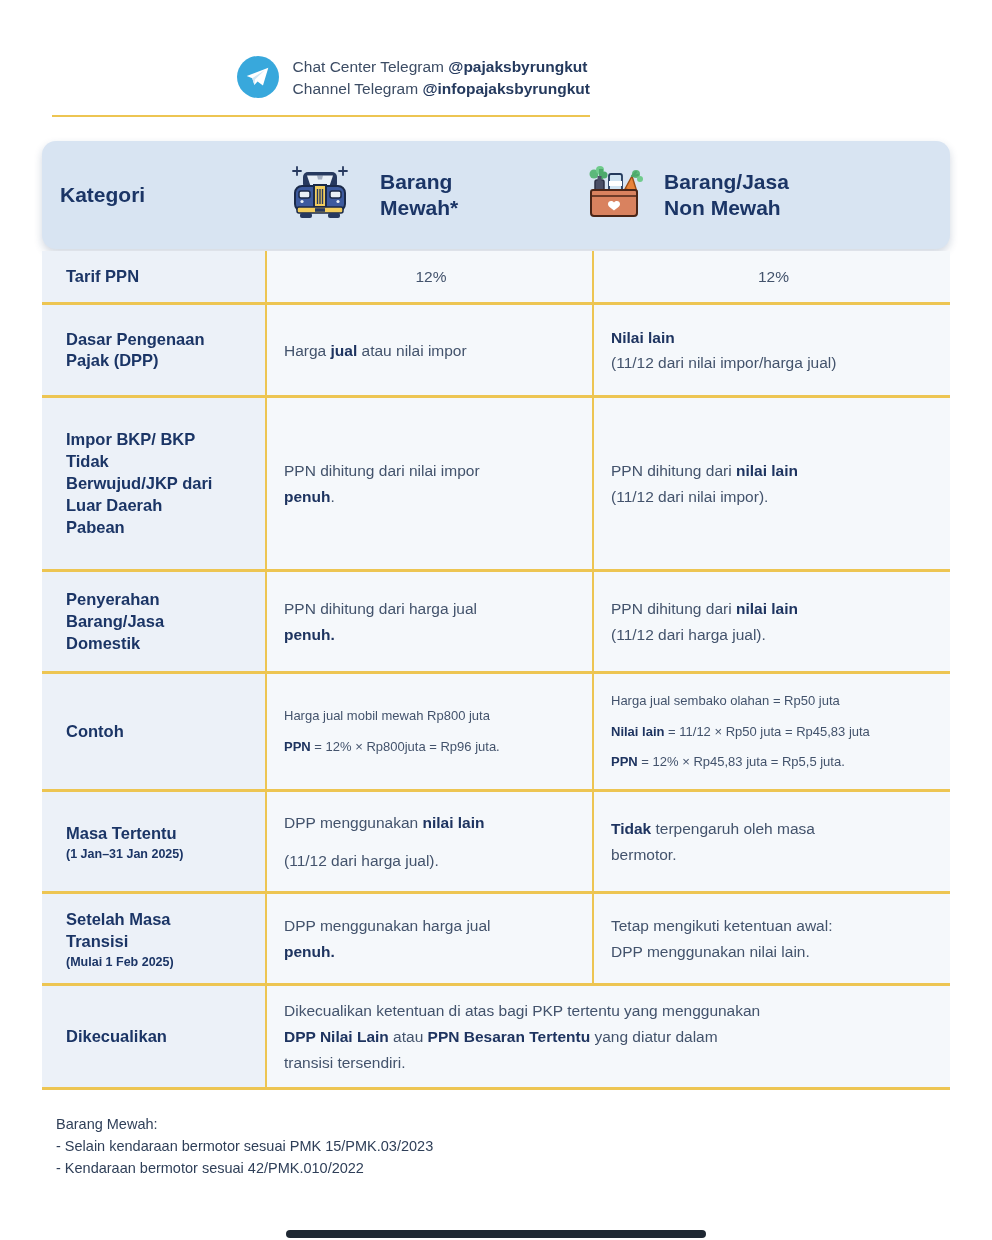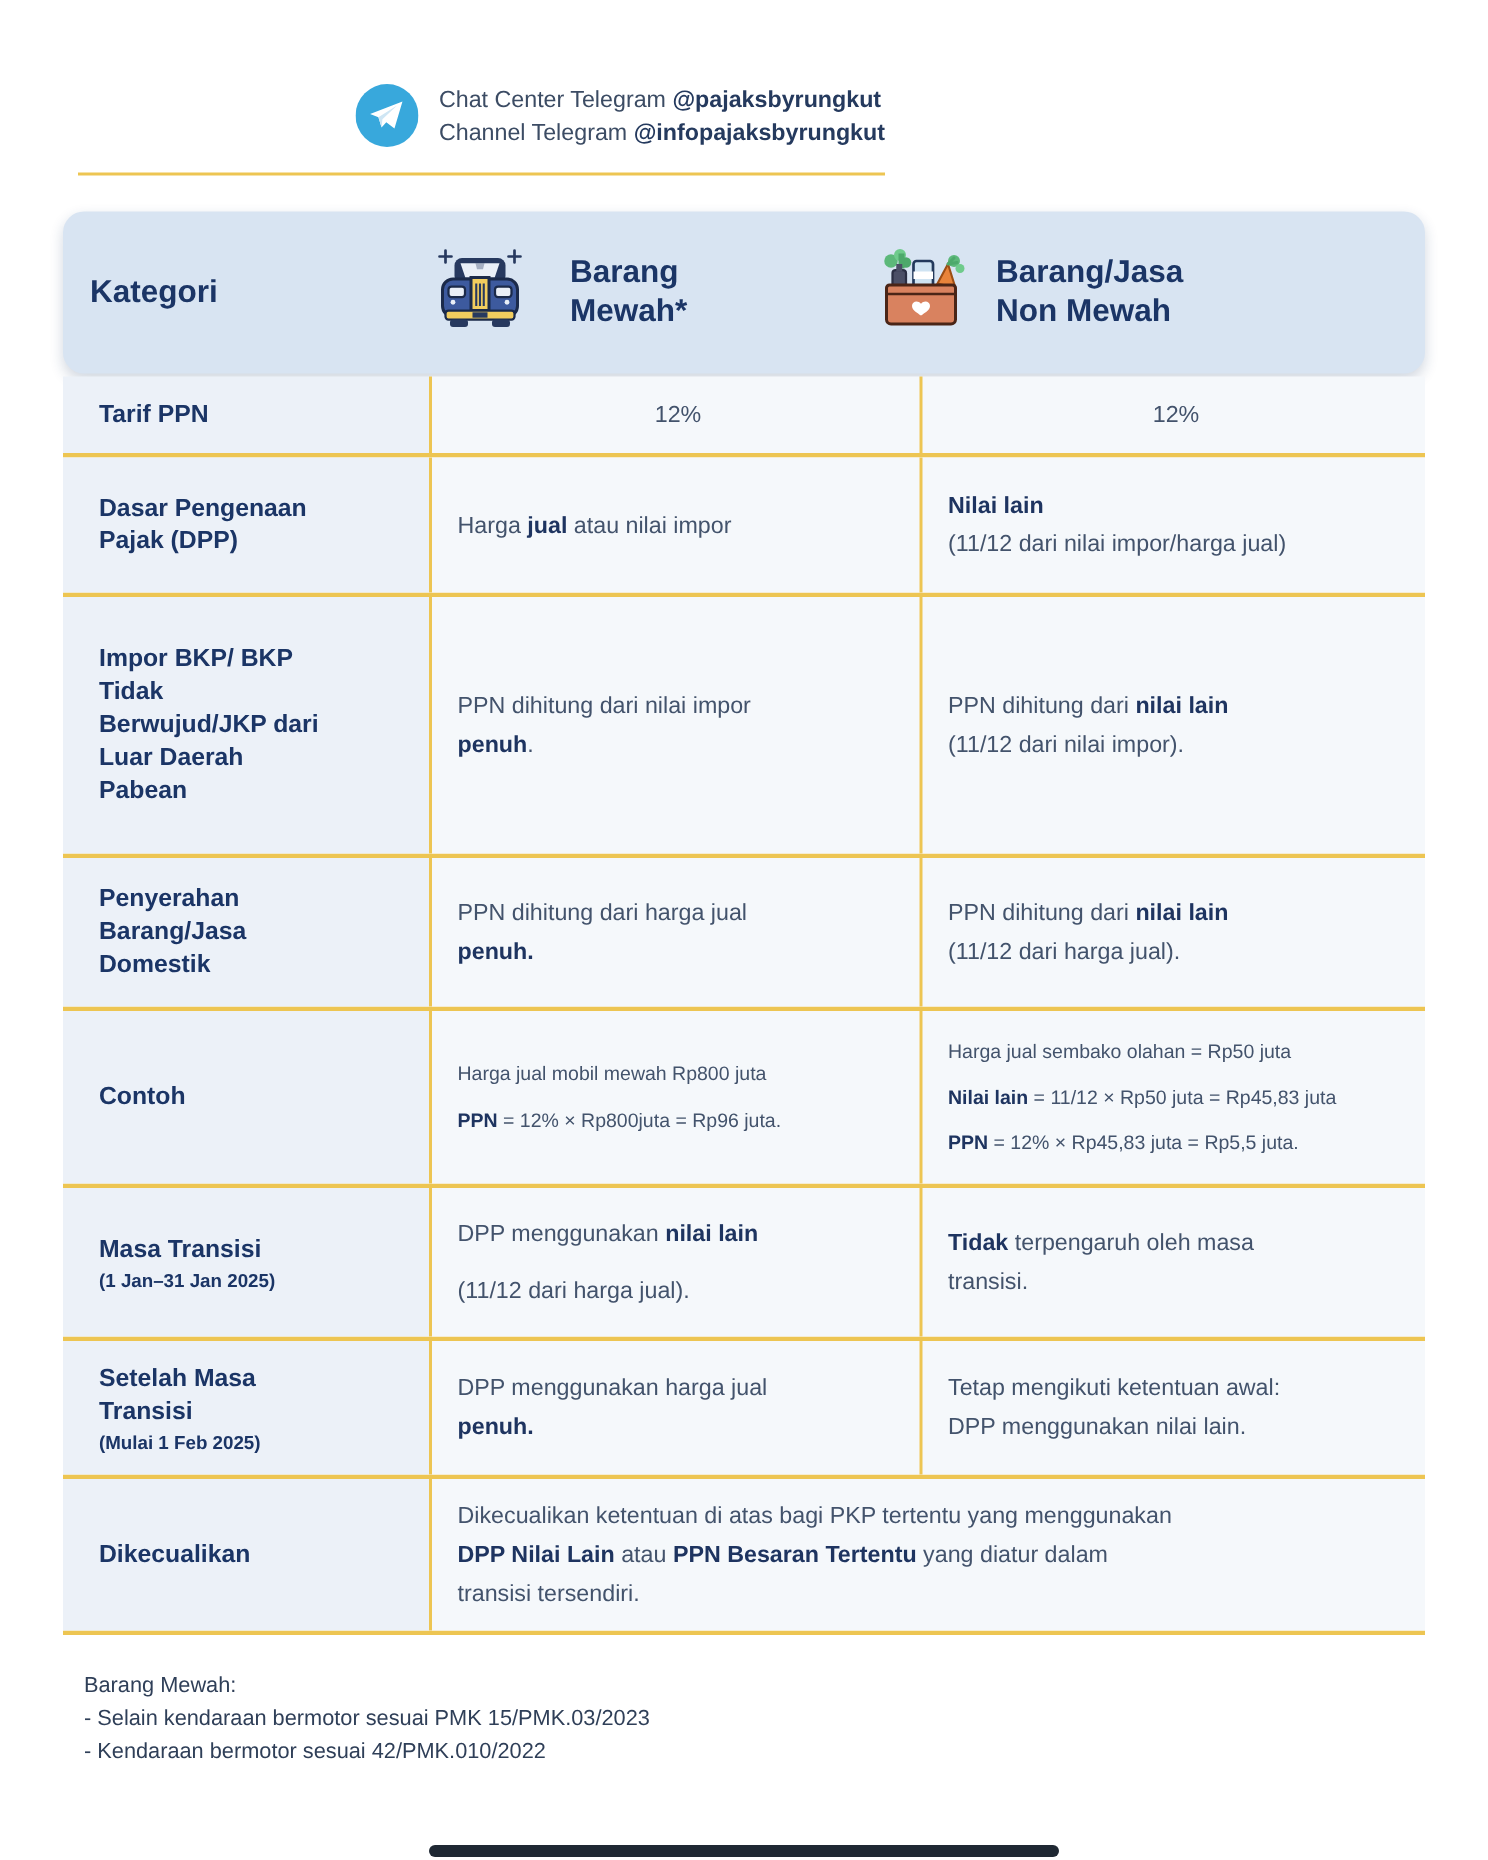--- a/index.html
+++ b/index.html
@@ -42,21 +42,21 @@
   .table{margin:2px 42px 0 42px;}
   .trow{display:flex;border-bottom:3px solid var(--accent-yellow);}
   .trow:nth-child(1){min-height:54px;}
   .trow:nth-child(2){min-height:93px;}
   .trow:nth-child(3){min-height:174px;}
   .trow:nth-child(4){min-height:102px;}
   .trow:nth-child(5){min-height:94px;}
   .trow:nth-child(6){min-height:92px;}
   .trow:nth-child(7){min-height:92px;}
   .trow:nth-child(8){min-height:96px;}
-  .tlabel{width:244px;padding:14px 10px 14px 24px;background:var(--label-cell-bg);
+  .tlabel{width:223px;padding:14px 10px 14px 24px;background:var(--label-cell-bg);
           display:flex;flex-direction:column;justify-content:center;}
   .lmain{font-size:16.5px;font-weight:800;color:var(--navy);line-height:1.32;max-width:158px;}
   .lsub{font-size:12.5px;font-weight:700;color:var(--navy);margin-top:2px;}
   .tcell{background:var(--content-cell-bg);border-left:2px solid var(--accent-yellow);
          padding:12px 14px 12px 17px;display:flex;flex-direction:column;justify-content:center;
          color:var(--body-text);font-size:15.5px;line-height:1.4;}
   .c1{width:327px;}
   .c2{flex:1;}
   .span2{flex:1;}
   .tcell p{margin:2px 0;}
@@ -200,30 +200,30 @@
           <p><b>PPN</b> = 12% × Rp800juta = Rp96 juta.</p>
         </div>
         <div class="tcell c2 small">
           <p>Harga jual sembako olahan = Rp50 juta</p>
           <p><b>Nilai lain</b> = 11/12 × Rp50 juta = Rp45,83 juta</p>
           <p><b>PPN</b> = 12% × Rp45,83 juta = Rp5,5 juta.</p>
         </div>
       </div>
       <div class="trow">
         <div class="tlabel">
-          <div class="lmain">Masa Transisi</div>
+          <div class="lmain">Masa Tertentu</div>
           <div class="lsub">(1 Jan–31 Jan 2025)</div>
         </div>
         <div class="tcell c1 gap">
           <p>DPP menggunakan <b>nilai lain</b></p>
           <p>(11/12 dari harga jual).</p>
         </div>
         <div class="tcell c2">
           <p><b>Tidak</b> terpengaruh oleh masa</p>
-          <p>transisi.</p>
+          <p>bermotor.</p>
         </div>
       </div>
       <div class="trow">
         <div class="tlabel">
           <div class="lmain">Setelah Masa Transisi</div>
           <div class="lsub">(Mulai 1 Feb 2025)</div>
         </div>
         <div class="tcell c1">
           <p>DPP menggunakan harga jual</p>
           <p><b>penuh.</b></p>

